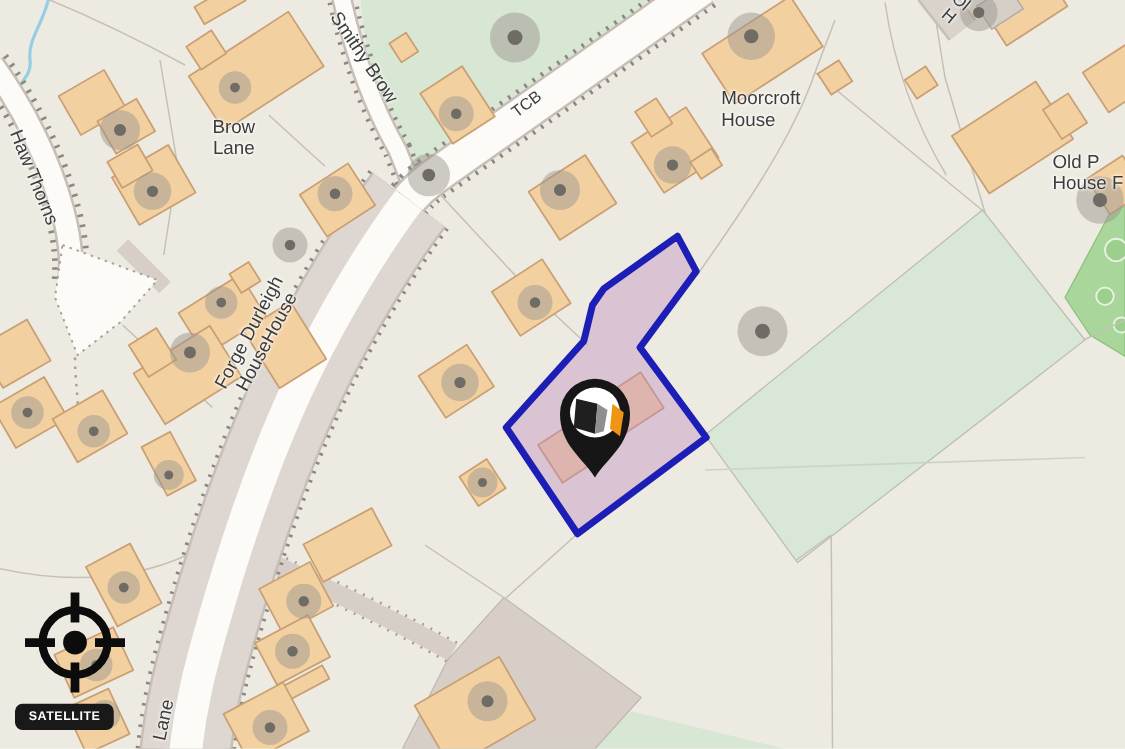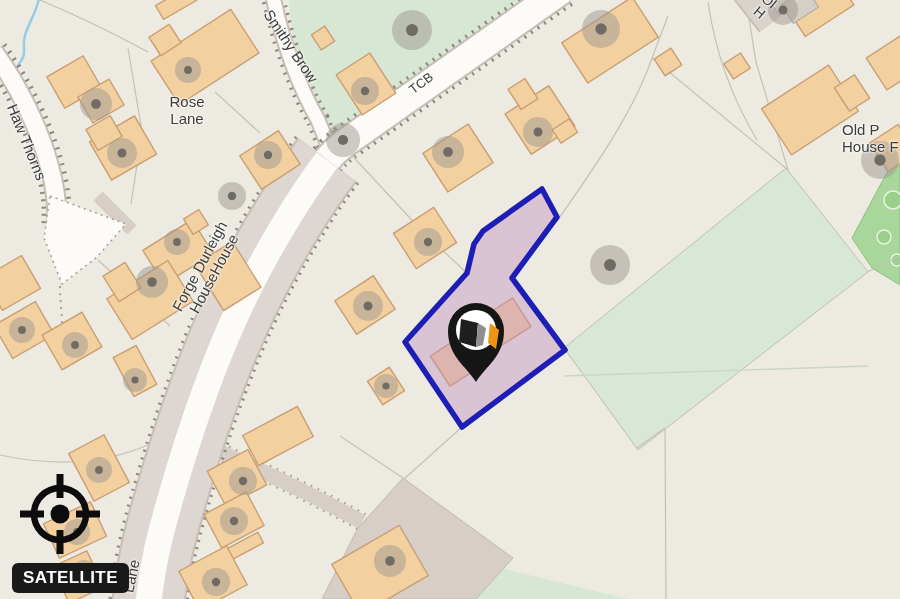--- a/index.html
+++ b/index.html
@@ -13,21 +13,21 @@
   .rd-dash{stroke:var(--road-dash,#8d8780);fill:none;stroke-dasharray:2 6;}
   .rd-case{stroke:var(--road-casing,#c7bfb7);fill:none;}
   .rd-shoulder{stroke:var(--road-shoulder,#ded6d0);fill:none;}
   .rd-fill{stroke:var(--road-fill,#fcfbf7);fill:none;}
   .bnd{stroke:var(--boundary-line,#c5c0b6);stroke-width:1.2;fill:none;}
   .lbl{position:absolute;color:var(--label-color,#3c3c3c);white-space:nowrap;
        text-shadow:0 0 2px rgba(255,255,255,.95),0 0 3px rgba(255,255,255,.9),0 0 4px rgba(255,255,255,.8);
        font-size:15px;line-height:17px;}
   .lbl.centered{text-align:center;transform:translate(-50%,-50%);}
   #satellite-btn{position:absolute;left:12px;top:563px;background:var(--button-bg,#191919);
-       color:var(--button-text,#fff);font-weight:bold;font-size:17px;letter-spacing:.4px;
+       color:var(--button-text,#fff);font-weight:bold;font-size:10px;letter-spacing:.4px;
        padding:5px 11px;border:none;border-radius:6px;cursor:pointer;}
   #crosshair{position:absolute;left:14px;top:468px;}
 </style>
 </head>
 <body>
 
 <div id="stage">
 
   <svg id="map-svg" width="900" height="599" viewBox="0 0 900 599">
 
@@ -225,24 +225,28 @@
       <circle cx="476" cy="330" r="20" fill="#ffffff"></circle>
       <g>
         <polygon points="461,319 478,323 476,347 459,342" fill="var(--logo-black,#1f1f1f)"></polygon>
         <polygon points="478,323 486,328 483,345 476,347" fill="var(--logo-gray,#8f8f8f)"></polygon>
         <polygon points="490,323 499,330 496,349 488,343" fill="var(--logo-orange,#ef9413)"></polygon>
       </g>
     </g>
   </svg>
 
   <div class="lbl centered" style="left:187px;top:110px;">
-    <div>Rose</div>
+    <div>Brow</div>
     <div>Lane</div>
   </div>
 
+  <div class="lbl" style="left:577px;top:70px;">
+    <div style="line-height:18px">Moorcroft</div>
+    <div style="line-height:18px">House</div>
+  </div>
 
   <div class="lbl" style="left:842px;top:121px;">
     <div>Old P</div>
     <div>House F</div>
   </div>
 
   <div class="lbl centered" style="left:207px;top:270px;transform:translate(-50%,-50%) rotate(-62deg);line-height:16px;">
     <div>Forge Durleigh</div>
     <div>HouseHouse</div>
   </div>

